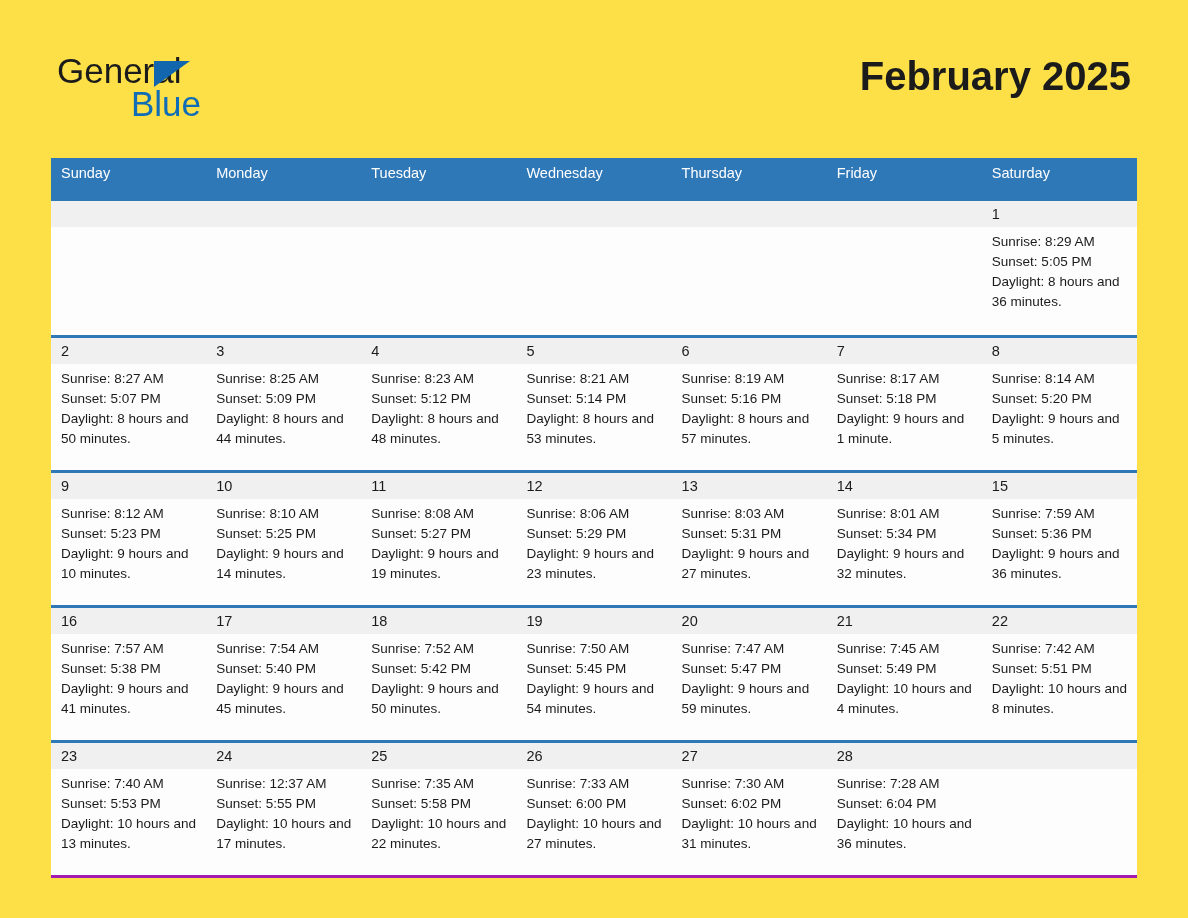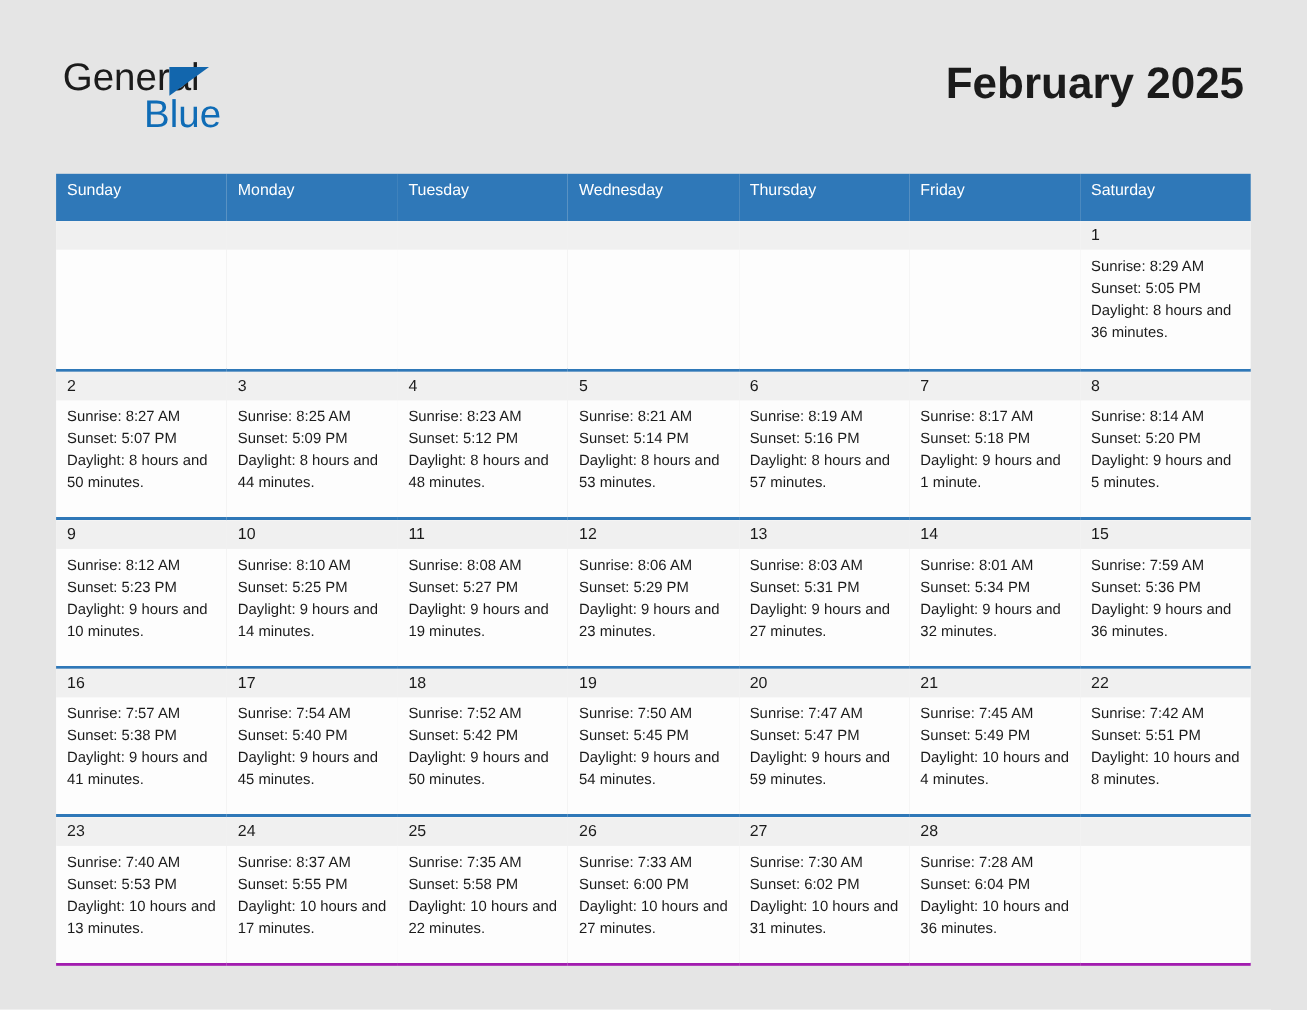--- a/index.html
+++ b/index.html
@@ -8,21 +8,21 @@
     padding: 0;
     width: 1188px;
     height: 918px;
     background: #ffffff;
     font-family: "Liberation Sans", sans-serif;
   }
   .page {
     position: relative;
     width: 1188px;
     height: 918px;
-    background: #e5e5e5;
+    background: #fde047;
   }
 
   
   .header {
     position: absolute;
     left: 0; top: 0;
     width: 1188px;
     height: 155px;
   }
   .logo {
@@ -371,21 +371,21 @@
               <div class="daynum-band">23</div>
               <div class="details">
                 <div class="">Sunrise: 7:40 AM</div>
                 <div class="">Sunset: 5:53 PM</div>
                 <div class="wrap">Daylight: 10 hours and 13 minutes.</div>
               </div>
             </td>
             <td class="day">
               <div class="daynum-band">24</div>
               <div class="details">
-                <div class="">Sunrise: 8:37 AM</div>
+                <div class="">Sunrise: 12:37 AM</div>
                 <div class="">Sunset: 5:55 PM</div>
                 <div class="wrap">Daylight: 10 hours and 17 minutes.</div>
               </div>
             </td>
             <td class="day">
               <div class="daynum-band">25</div>
               <div class="details">
                 <div class="">Sunrise: 7:35 AM</div>
                 <div class="">Sunset: 5:58 PM</div>
                 <div class="wrap">Daylight: 10 hours and 22 minutes.</div>

